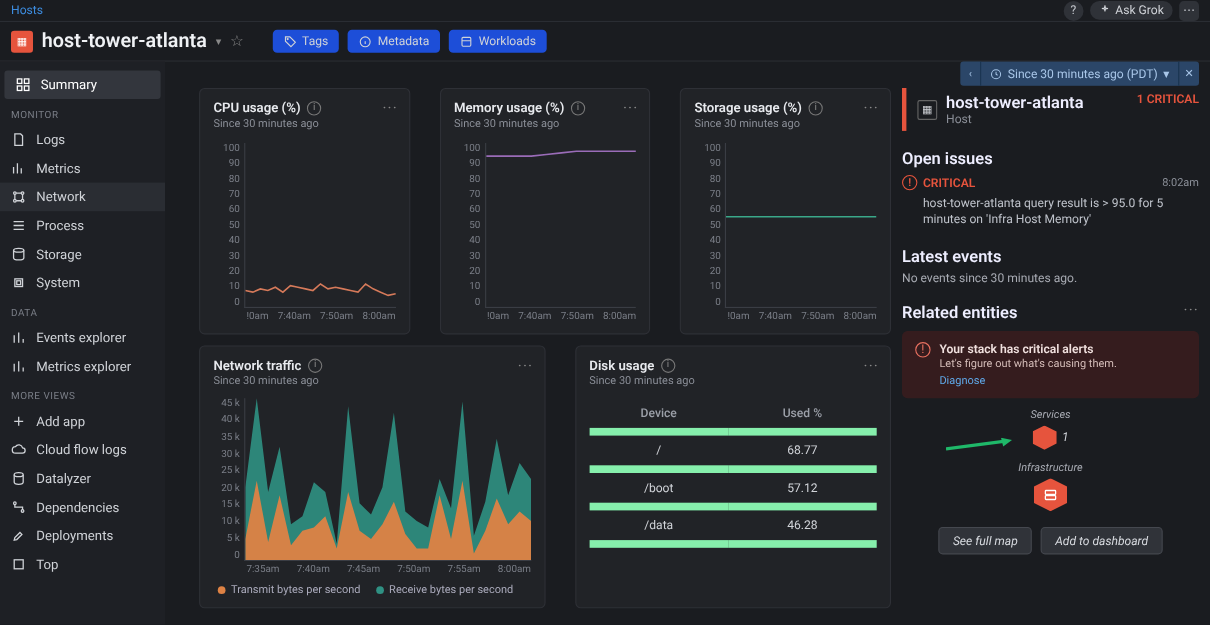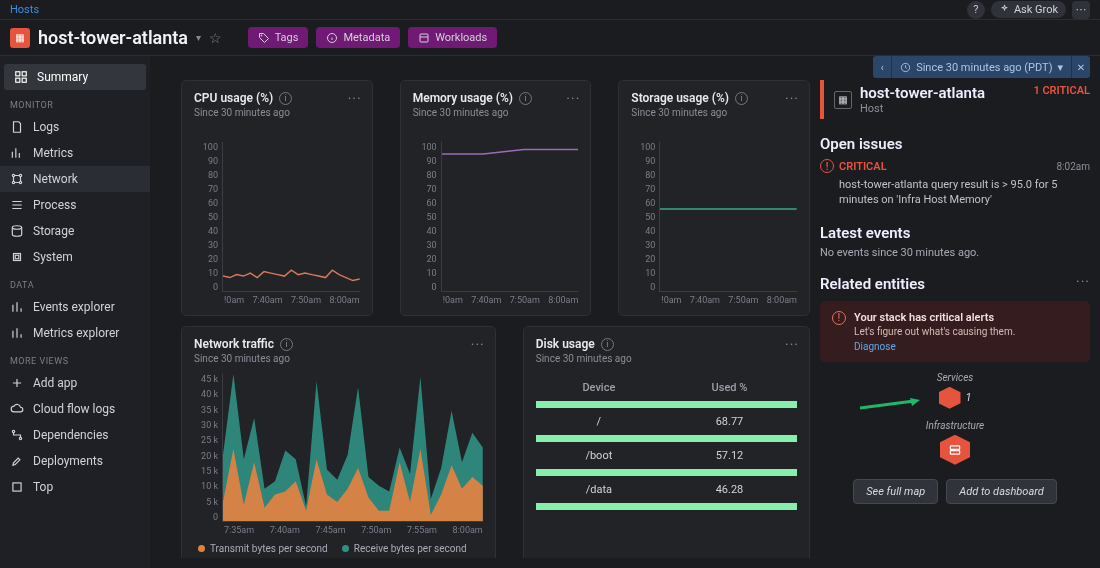--- a/index.html
+++ b/index.html
@@ -38,21 +38,21 @@
     border-bottom: 1px solid #2a2d33;
   }
   .hex-badge {
     width: 20px; height: 20px; background: #e6543d; border-radius: 3px;
     display: flex; align-items: center; justify-content: center;
     font-size: 10px; color: #fff;
   }
   .header h1 { font-size: 18px; font-weight: 600; color: #f0f2f5; }
   .star-icon { color: #888; font-size: 14px; cursor: pointer; }
   .tagbtn {
-    background: #701a75; border-radius: 4px; padding: 4px 10px;
+    background: #1d4ed8; border-radius: 4px; padding: 4px 10px;
     display: inline-flex; align-items: center; gap: 5px;
     font-size: 11px; color: #d0d3d8; cursor: pointer;
   }
   .tagbtn svg { width: 12px; height: 12px; }
   .timerange-bar {
     position: absolute; top: 56px; right: 10px;
     display: flex; align-items: center; gap: 0;
   }
   .timerange-bar .nav {
     background: #2b4668; color: #a8c6e8; width: 18px; height: 22px;
@@ -111,21 +111,21 @@
     width: 13px; height: 13px; border: 1px solid #777; border-radius: 50%;
     display: inline-flex; align-items: center; justify-content: center;
     font-size: 9px; color: #888;
   }
   .card-kebab {
     position: absolute; top: 10px; right: 10px; color: #888; cursor: pointer;
     font-size: 14px; letter-spacing: 1px;
   }
   .card-sub { font-size: 10px; color: #8a8e97; margin-top: 2px; }
   .chart-wrap {
-    margin-top: 24px; height: 150px; position: relative;
+    margin-top: 12px; height: 150px; position: relative;
     display: flex;
   }
   .chart-wrap.small { height: 150px; }
   .chart-wrap.med { height: 148px; margin-top:10px;}
   .yaxis {
     display: flex; flex-direction: column; justify-content: space-between;
     font-size: 9px; color: #7a7e87; text-align: right; padding-right: 4px;
     width: 28px;
   }
   .plot {
@@ -346,20 +346,27 @@
         <span>Add app</span>
       </div>
     <div class="nav-item">
         <svg viewBox="0 0 24 24" fill="none" stroke="currentColor" stroke-width="2">
           <path d="M7 17a5 5 0 010-10 6 6 0 0111 2 4 4 0 010 8H7z"></path>
         </svg>
         <span>Cloud flow logs</span>
       </div>
     <div class="nav-item">
         <svg viewBox="0 0 24 24" fill="none" stroke="currentColor" stroke-width="2">
+          <ellipse cx="12" cy="6" rx="7" ry="3"></ellipse>
+          <path d="M5 6v12c0 1.7 3.1 3 7 3s7-1.3 7-3V6"></path>
+        </svg>
+        <span>Datalyzer</span>
+      </div>
+    <div class="nav-item">
+        <svg viewBox="0 0 24 24" fill="none" stroke="currentColor" stroke-width="2">
           <circle cx="6" cy="6" r="2"></circle>
           <circle cx="18" cy="18" r="2"></circle>
           <path d="M6 8v4h12v4"></path>
         </svg>
         <span>Dependencies</span>
       </div>
     <div class="nav-item">
         <svg viewBox="0 0 24 24" fill="none" stroke="currentColor" stroke-width="2">
           <path d="M5 19l4-1 8-8-3-3-8 8-1 4z"></path>
         </svg>

